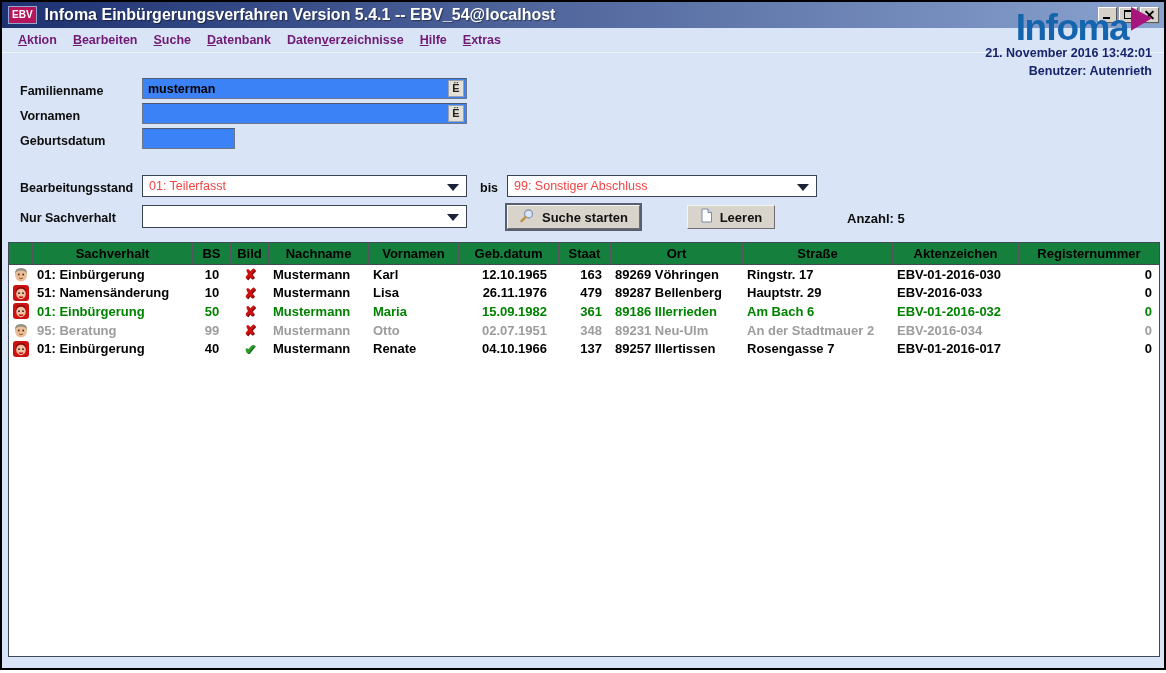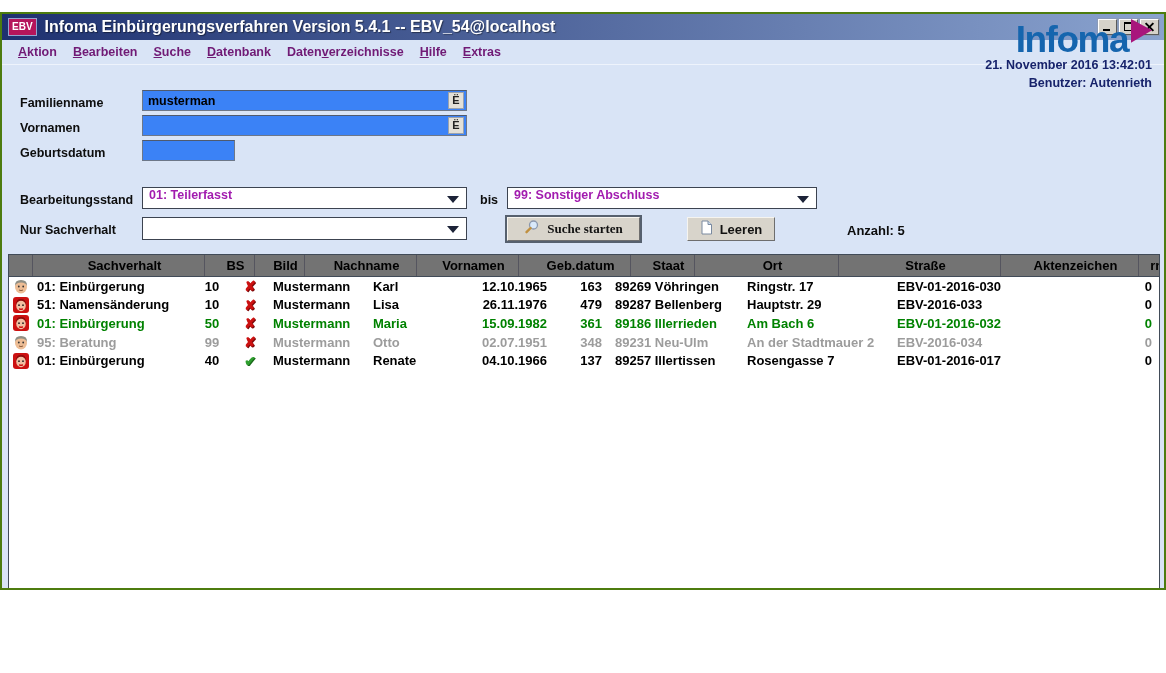--- a/index.html
+++ b/index.html
@@ -1,18 +1,18 @@
 <!DOCTYPE html>
 <html><head>
 <meta charset="utf-8">
 <style>
   * { box-sizing: border-box; margin: 0; padding: 0; }
   body { width: 1166px; height: 673px; font-family: "Liberation Sans", sans-serif; }
 
-  .window { width: 1166px; height: 578px; border: 2px solid #4d7c0f; background: #d9e4f6; position: relative; overflow: hidden; margin-top: 12px; }
+  .window { width: 1166px; height: 670px; border: 2px solid #000000; background: #d9e4f6; position: relative; overflow: hidden; }
 
   
   .titlebar { height: 26px; background: linear-gradient(to right, #1e3170, #8aa3cf); display: flex; align-items: center; padding: 0 5px 0 6px; }
   .app-icon { background: #b5155b; color: #fff; font-weight: bold; font-size: 10px; line-height: 14px; padding: 1px 3px; border: 1px solid #93a5d0; margin-right: 8px; }
   .title-text { color: #fff; font-weight: bold; font-size: 16px; text-shadow: 1px 1px 1px rgba(0,0,0,.45); flex: 1; white-space: nowrap; }
   .win-controls { display: flex; gap: 2px; }
   .wbtn { width: 19px; height: 16px; background: #d6d2ca; border: 1px solid; border-color: #ffffff #5a5a5a #5a5a5a #ffffff; outline: 1px solid #8a9ab8; position: relative; cursor: default; }
   .glyph-min { position: absolute; left: 4px; right: 6px; bottom: 3px; height: 2px; background: #000; }
   .glyph-max { position: absolute; left: 4px; right: 4px; top: 2px; bottom: 3px; border: 1px solid #000; border-top-width: 2px; }
   .glyph-close { position: absolute; inset: 0; }
@@ -23,37 +23,37 @@
   
   .menubar { height: 25px; display: flex; align-items: center; padding-left: 8px; border-bottom: 1px solid #eef3fc; }
   .menu-item { font-weight: bold; font-size: 12.5px; color: #701a75; padding: 3px 8px; white-space: nowrap; }
 
   
   .form-area { position: relative; height: 188px; }
   .flabel { position: absolute; left: 18px; font-weight: bold; font-size: 12.5px; color: #0d0d0d; white-space: nowrap; }
   .text-input { position: absolute; left: 140px; width: 325px; height: 21px; background: #3b82f6; border: 1px solid #6d7788; border-top-color: #4f5a6e; font: bold 12.5px "Liberation Sans", sans-serif; padding: 0 20px 0 5px; color: #000; }
   .text-input.short { width: 93px; padding-right: 5px; }
   .picker-btn { position: absolute; width: 16px; height: 17px; top: 0; background: #e3e0d8; border: 1px solid #9aa2ae; font-weight: bold; font-size: 11px; text-align: center; line-height: 15px; color: #222; }
-  .combo { position: absolute; height: 22px; background: #fff; border: 1px solid #3c4350; font-weight: bold; font-size: 12.5px; color: #a21caf; display: flex; padding-left: 6px; }
+  .combo { position: absolute; height: 22px; background: #fff; border: 1px solid #3c4350; font-weight: normal; font-size: 12.5px; color: #ef4444; display: flex; align-items: center; padding-left: 6px; }
   .combo .arrow { position: absolute; right: 7px; top: 8px; width: 0; height: 0; border-left: 6px solid transparent; border-right: 6px solid transparent; border-top: 7px solid #1c2338; }
   .push-btn { position: absolute; height: 24px; background: #d8d4cb; border: 1px solid; border-color: #f6f4ef #6e6e6e #6e6e6e #f6f4ef; font: bold 13px "Liberation Sans", sans-serif; color: #111; display: flex; align-items: center; justify-content: center; gap: 7px; }
-  .push-btn.default { outline: 2px solid #56606e; font-family: Liberation Serif, serif; }
+  .push-btn.default { outline: 2px solid #56606e; }
   .anzahl { position: absolute; font-weight: bold; font-size: 13px; color: #0d0d0d; }
 
   
   .branding { position: absolute; top: 8px; right: 12px; text-align: right; }
   .logo-row { display: flex; justify-content: flex-end; align-items: flex-start; }
   .logo-text { font-size: 37px; font-weight: bold; color: #1565ae; letter-spacing: -1.5px; line-height: 0.95; }
   .logo-tri { width: 21px; height: 27px; background: #a8157c; clip-path: polygon(0 0, 100% 42%, 0 88%); margin-left: 3px; margin-top: -3px; }
   .brand-date, .brand-user { font-weight: bold; font-size: 12.5px; color: #17236b; line-height: 1.4; }
 
   
   .table { --cols: 24px 160px 38px 38px 100px 90px 100px 52px 132px 150px 126px 1fr;
            position: absolute; left: 6px; top: 240px; width: 1152px; height: 415px; background: #fff; border: 1px solid #414b58; }
-  .thead { display: grid; grid-template-columns: var(--cols); height: 22px; background: #737373; border-bottom: 1px solid #414b58; gap: 12px; }
+  .thead { display: grid; grid-template-columns: var(--cols); height: 22px; background: #15803d; border-bottom: 1px solid #414b58; }
   .th { border-right: 1px solid #55555f; display: flex; align-items: center; justify-content: center; font-weight: bold; font-size: 13px; color: #000; overflow: hidden; white-space: nowrap; }
   .th:last-child { border-right: none; }
   .row { display: grid; grid-template-columns: var(--cols); height: 18.6px; align-items: center; font-weight: bold; font-size: 13px; color: #000; white-space: nowrap; }
   .row.green { color: #008200; }
   .row.gray { color: #9c9c9c; }
   .cell { overflow: hidden; padding-left: 4px; }
   .cell.center { text-align: center; padding-left: 0; }
   .cell.right { text-align: right; padding-left: 0; }
   .cell.c-gebdatum { padding-right: 12px; }
   .cell.c-staat { padding-right: 9px; }

